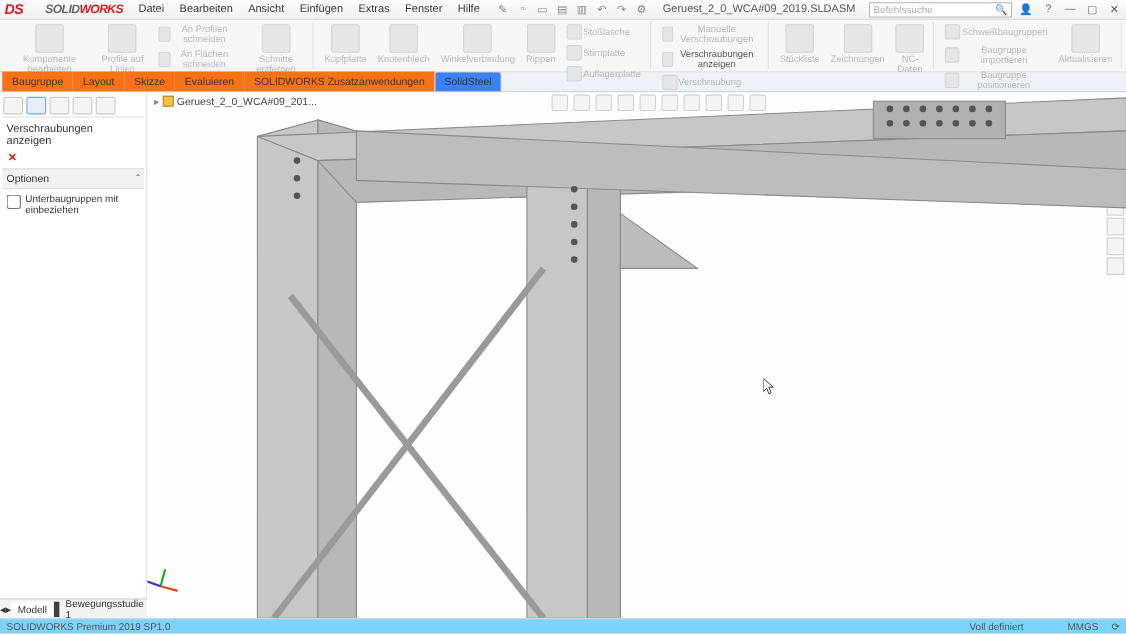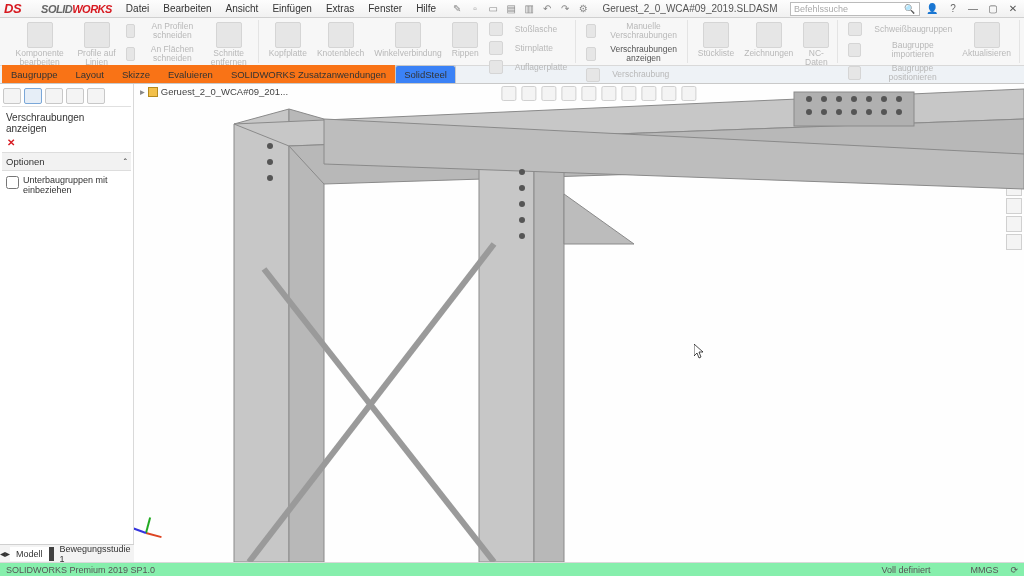--- a/index.html
+++ b/index.html
@@ -21,21 +21,21 @@
   .titlebar-right .wbtn { width:14px;height:14px; display:flex;align-items:center;justify-content:center; color:#666;}
   .titlebar-right .wbtn.close{ color:#555;}
 
   
   .ribbon { height: 48px; background:#f7f7f7; border-bottom:1px solid #d9d9d9; display:flex; padding:2px 4px; gap:2px;}
   .rgroup { display:flex; gap:6px; padding:0 6px; border-right:1px solid #e4e4e4; align-items:flex-start;}
   .rbtn { display:flex; flex-direction:column; align-items:center; gap:1px; color:#b8b8b8; font-size:8.5px; text-align:center; padding:2px 2px; line-height:1.05;}
   .rbtn.enabled{ color:#555; }
   .rbtn .ricon{ width:20px;height:20px; background:#e6e6e6; border:1px solid #d5d5d5; border-radius:2px; }
   .rbtn.big .ricon{ width:26px;height:26px;}
-  .rbtn.small{ flex-direction:row; gap:12px;}
+  .rbtn.small{ flex-direction:row; gap:1px;}
   .rbtn.small .ricon{width:14px;height:14px;}
   .rcol{ display:flex; flex-direction:column; gap:1px;}
 
   
   .cmdtabs { height:18px; background:#eef2f6; border-bottom:1px solid #c9c9c9; display:flex; align-items:flex-end; padding-left:2px;}
   .cmdtabs .tab{ padding:3px 8px; font-size:9.5px; border:1px solid transparent; border-bottom:none; color:#333; background:#f97316;}
   .cmdtabs .tab.active{ background:#3b82f6; border-color:#c9c9c9; border-top-left-radius:3px; border-top-right-radius:3px;}
 
   
   .workspace{ position:absolute; top:84px; left:0; right:0; bottom:14px; display:flex;}
@@ -66,21 +66,21 @@
   .triad .ax{ position:absolute; left:6px; bottom:6px; width:16px; height:2px; transform-origin:left center;}
   .triad .x{ background:#d42; transform:rotate(15deg);}
   .triad .y{ background:#2a2; transform:rotate(-75deg);}
   .triad .z{ background:#33d; transform:rotate(-160deg);}
 
   .bottomtabs{ position:absolute; left:0; bottom:0; height:18px; display:flex; align-items:center; background:#f3f3f3; border-top:1px solid #d0d0d0; width:134px;}
   .bottomtabs .bt{ padding:2px 6px; font-size:9px; border-right:5px solid #404040;}
   .bottomtabs .bt.active{ background:#fff;}
   .bottomtabs .btico{ width:14px;height:14px; display:flex;align-items:center;justify-content:center;}
 
-  .statusbar{ position:absolute; bottom:0; left:0; right:0; height:14px; background:#86efac; border-top:1px solid #d9d9d9; display:flex; align-items:center; padding:0 6px; font-size:9px; color:#555;}
+  .statusbar{ position:absolute; bottom:0; left:0; right:0; height:14px; background:#7dd3fc; border-top:1px solid #d9d9d9; display:flex; align-items:center; padding:0 6px; font-size:9px; color:#555;}
   .statusbar .fill{ flex:1;}
   .cursor{ position:absolute; width:12px;height:16px; pointer-events:none;}
 
   
   svg.model{ position:absolute; inset:0; width:100%; height:100%;}
 </style>
 </head>
 <body>
 
 <div class="titlebar">

